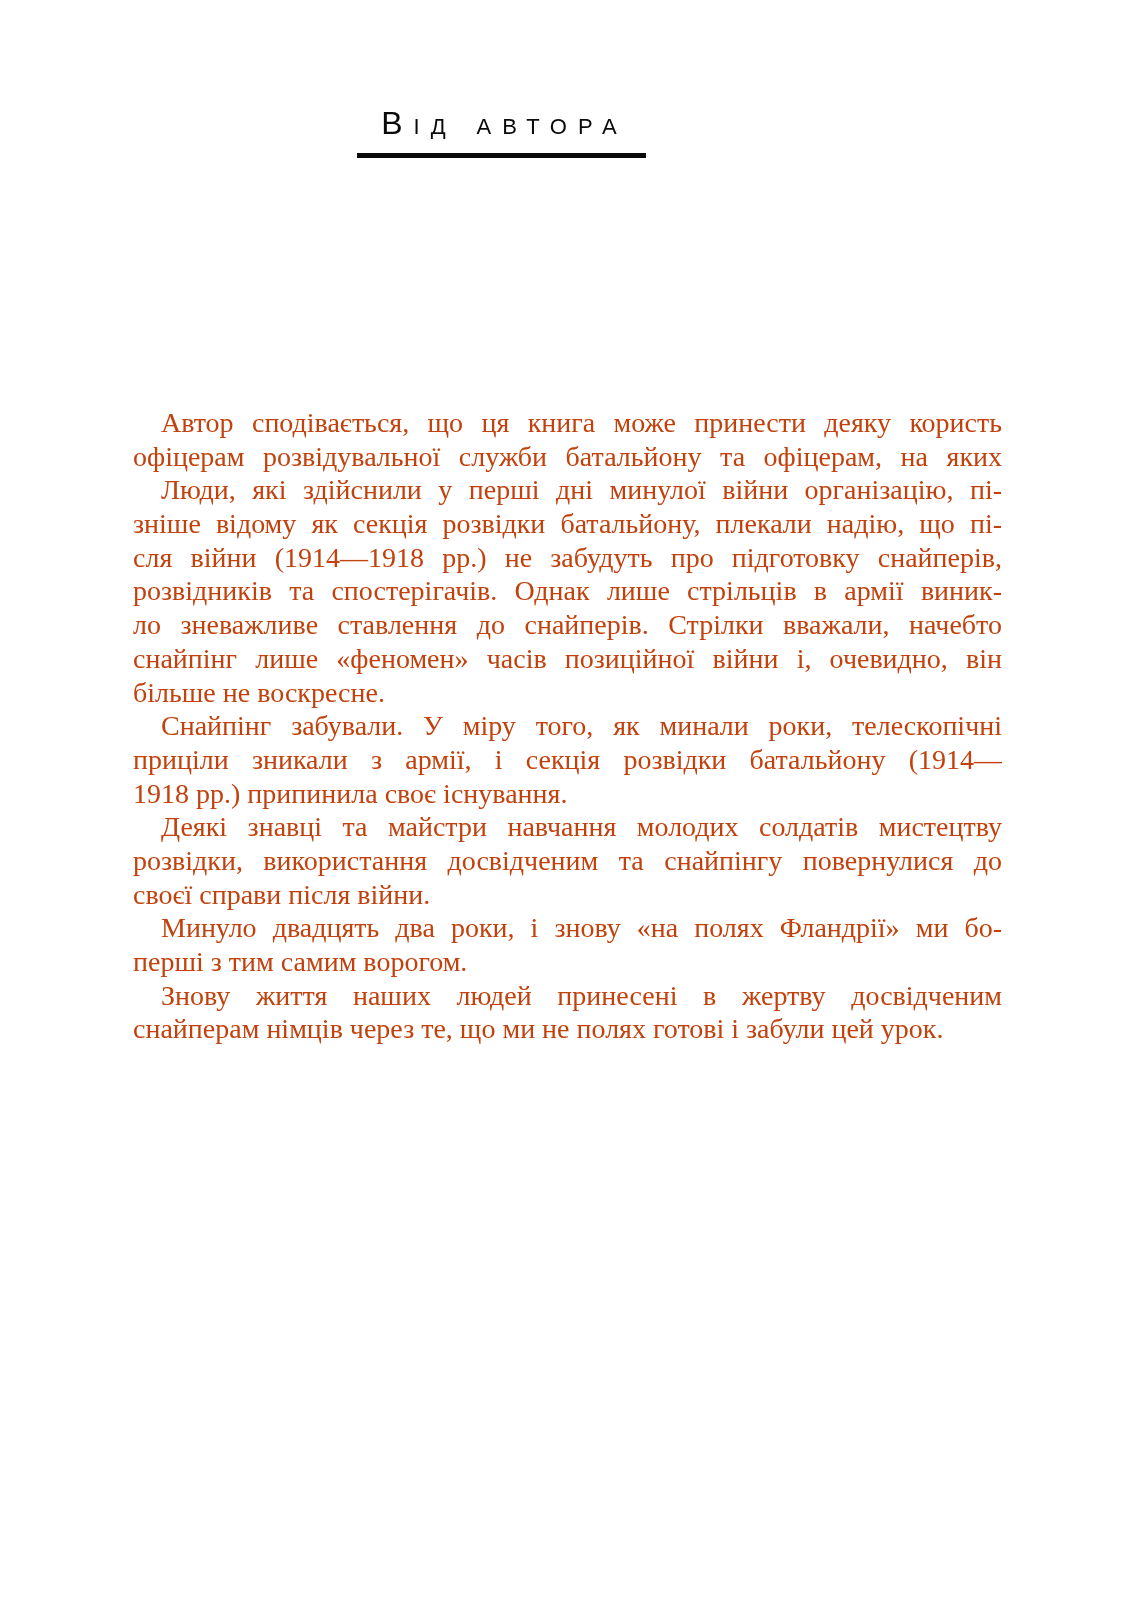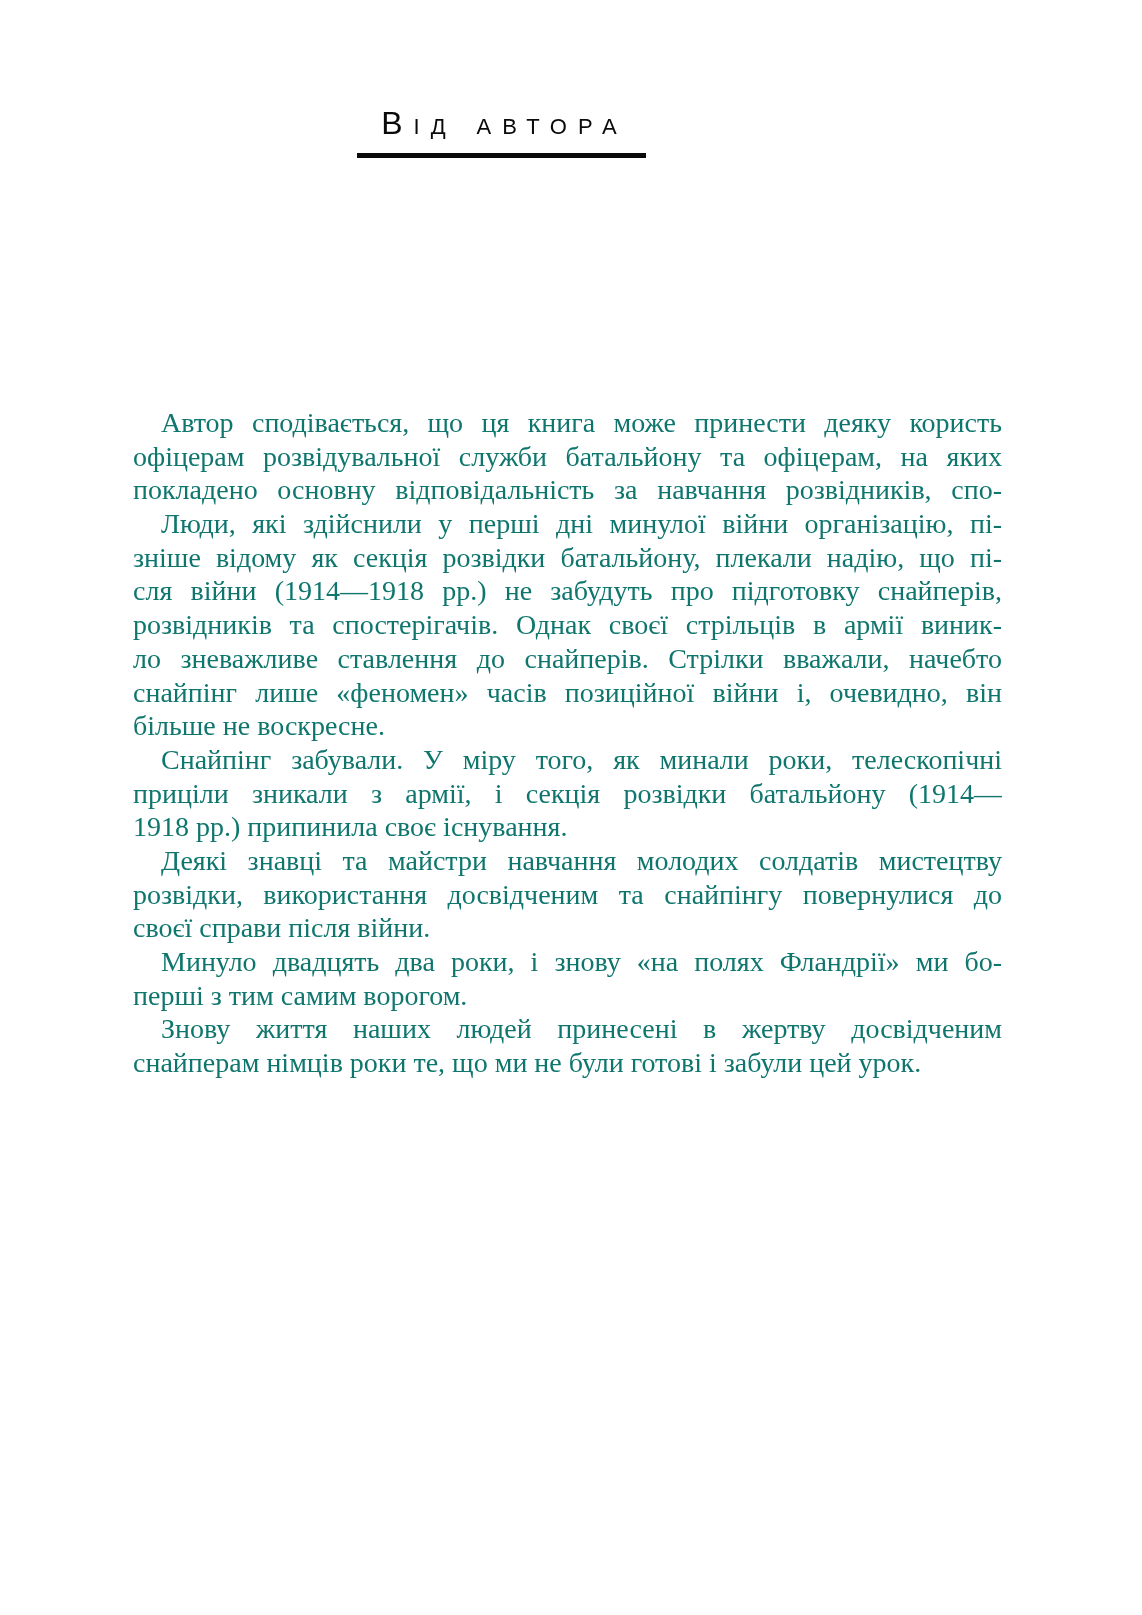--- a/index.html
+++ b/index.html
@@ -37,21 +37,21 @@
     border-bottom: 5px solid #0a0a0a;
     white-space: nowrap;
   }
   .body-text {
     position: absolute;
     left: 133px;
     top: 406px;
     width: 869px;
     font-family: "Liberation Serif", serif;
     font-size: 28px;
-    color: #0f766e;
+    color: #c2410c;
   }
   .paragraph {
     margin: 0;
     padding: 0;
   }
   .line {
     text-align: justify;
     text-align-last: justify;
     line-height: 33.7px;
     height: 33.7px;
@@ -68,43 +68,42 @@
 <body>
 
 <div class="page">
   <div class="title-wrap">
     <h1 class="page-title">Від автора</h1>
   </div>
   <div class="body-text">
       <div class="paragraph">
         <div class="line first">Автор сподівається, що ця книга може принести деяку користь</div>
         <div class="line">офіцерам розвідувальної служби батальйону та офіцерам, на яких</div>
-        <div class="line">покладено основну відповідальність за навчання розвідників, спо-</div>
       </div>
       <div class="paragraph">
         <div class="line first">Люди, які здійснили у перші дні минулої війни організацію, пі-</div>
         <div class="line">зніше відому як секція розвідки батальйону, плекали надію, що пі-</div>
         <div class="line">сля війни (1914—1918 рр.) не забудуть про підготовку снайперів,</div>
-        <div class="line">розвідників та спостерігачів. Однак своєї стрільців в армії виник-</div>
+        <div class="line">розвідників та спостерігачів. Однак лише стрільців в армії виник-</div>
         <div class="line">ло зневажливе ставлення до снайперів. Стрілки вважали, начебто</div>
         <div class="line">снайпінг лише «феномен» часів позиційної війни і, очевидно, він</div>
         <div class="line last">більше не воскресне.</div>
       </div>
       <div class="paragraph">
         <div class="line first">Снайпінг забували. У міру того, як минали роки, телескопічні</div>
         <div class="line">приціли зникали з армії, і секція розвідки батальйону (1914—</div>
         <div class="line last">1918 рр.) припинила своє існування.</div>
       </div>
       <div class="paragraph">
         <div class="line first">Деякі знавці та майстри навчання молодих солдатів мистецтву</div>
         <div class="line">розвідки, використання досвідченим та снайпінгу повернулися до</div>
         <div class="line last">своєї справи після війни.</div>
       </div>
       <div class="paragraph">
         <div class="line first">Минуло двадцять два роки, і знову «на полях Фландрії» ми бо-</div>
         <div class="line last">перші з тим самим ворогом.</div>
       </div>
       <div class="paragraph">
         <div class="line first">Знову життя наших людей принесені в жертву досвідченим</div>
-        <div class="line last">снайперам німців роки те, що ми не були готові і забули цей урок.</div>
+        <div class="line last">снайперам німців через те, що ми не полях готові і забули цей урок.</div>
       </div>
     </div>
 </div>
 
 </body></html>

